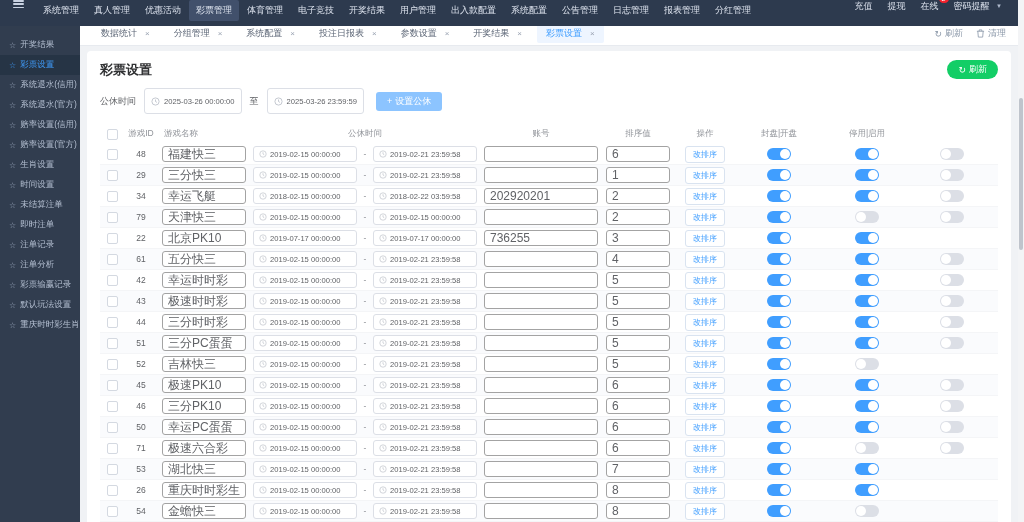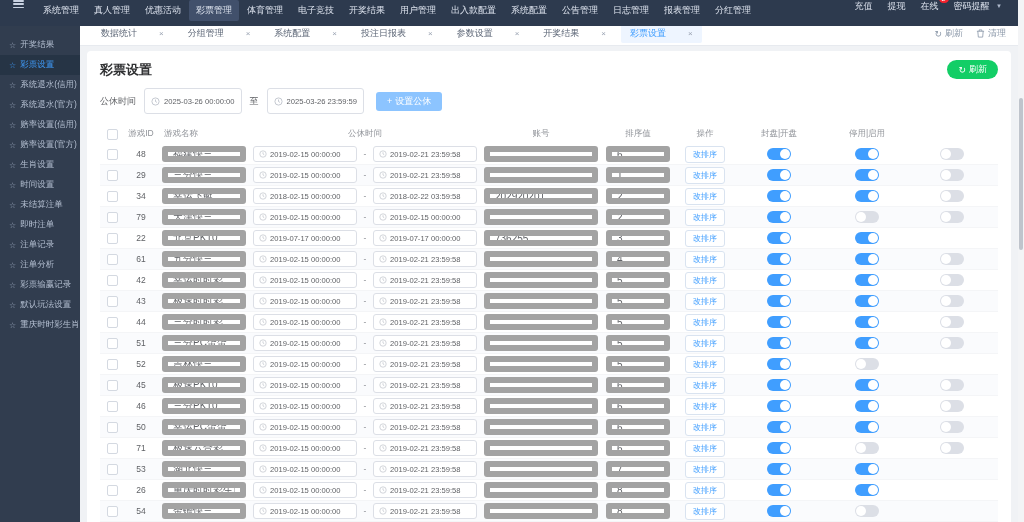--- a/index.html
+++ b/index.html
@@ -27,21 +27,21 @@
   .side-item{display:flex;align-items:center;gap:4px;height:20px;padding-left:9px;
     color:#b4bfd1;font-size:8.5px;cursor:pointer;white-space:nowrap}
   .side-item .star{font-size:8px;color:#9aa7bc}
   .side-item.active{background:#263445;color:#409eff}
   .side-item.active .star{color:#409eff}
 
   
   .main{position:absolute;left:80px;top:22px;right:6px;bottom:0;display:flex;flex-direction:column}
   .tabsbar{height:24px;background:#fff;border-bottom:1px solid #e7eaef;display:flex;align-items:center;
     padding:0 12px;gap:6px;flex:none}
-  .tab{display:flex;align-items:center;gap:22px;font-size:9px;color:#5b6575;padding:3px 9px;
+  .tab{display:flex;align-items:center;gap:8px;font-size:9px;color:#5b6575;padding:3px 9px;
     border-radius:2px;cursor:pointer;white-space:nowrap}
   .tab.active{color:#409eff;background:#eef5ff}
   .tab .x{font-size:8px;color:#9aa3b2;line-height:1}
   .tabs-actions{margin-left:auto;display:flex;align-items:center;gap:13px;font-size:9px;color:#8a97a8}
   .tabs-actions>span{display:flex;align-items:center;gap:3px;cursor:pointer}
   .tabs-actions .ic{font-size:9px}
 
   .content{flex:1;padding:5px 7px 0 7px;overflow:hidden}
   .card{background:#fff;border-radius:4px;padding:9px 13px 0 13px;height:480px;overflow:hidden}
 
@@ -62,21 +62,21 @@
     align-items:center}
   .thead{height:20px;font-size:8.5px;color:#909399}
   .c{display:flex;justify-content:center;align-items:center}
   .l{display:flex;justify-content:flex-start;align-items:center;padding-left:6px}
   .h-holiday{grid-column:4 / span 3;justify-content:center}
   .row{height:21px;font-size:8.5px;color:#606266;border-bottom:1px solid #f4f5f7}
   .row:nth-child(even){background:#fafbfd}
   .cb{width:11px;height:11px;border:1px solid #d4d9e1;border-radius:2px;background:#fff;cursor:pointer;display:inline-block}
   .rid{color:#606266}
   .cell{padding:0 4px}
-  .tin{width:100%;height:16px;border:6px solid #a3a3a3;border-radius:3px;font-size:10px;color:#606266;
+  .tin{width:100%;height:16px;border:1px solid #a3a3a3;border-radius:3px;font-size:12px;color:#606266;
     padding:0 5px;background:#fff;outline:none;font-family:"Liberation Sans",sans-serif}
   .dcell{display:flex;align-items:center;gap:3px;height:16px;border:1px solid #dcdfe6;border-radius:3px;
     background:#fff;padding:0 5px;margin:0 3px;white-space:nowrap;overflow:hidden;cursor:pointer}
   .dval{font-size:7.6px;color:#606266}
   .sep{color:#909399}
   .btn-sort{font-size:8px;color:#409eff;background:#fff;border:1px solid #d9e3f0;border-radius:3px;
     padding:2px 7px;cursor:pointer;white-space:nowrap}
   .toggle{width:24px;height:12px;border-radius:7px;position:relative;display:inline-block;cursor:pointer}
   .toggle.on{background:#409eff}
   .toggle.off{background:#dcdfe6}

